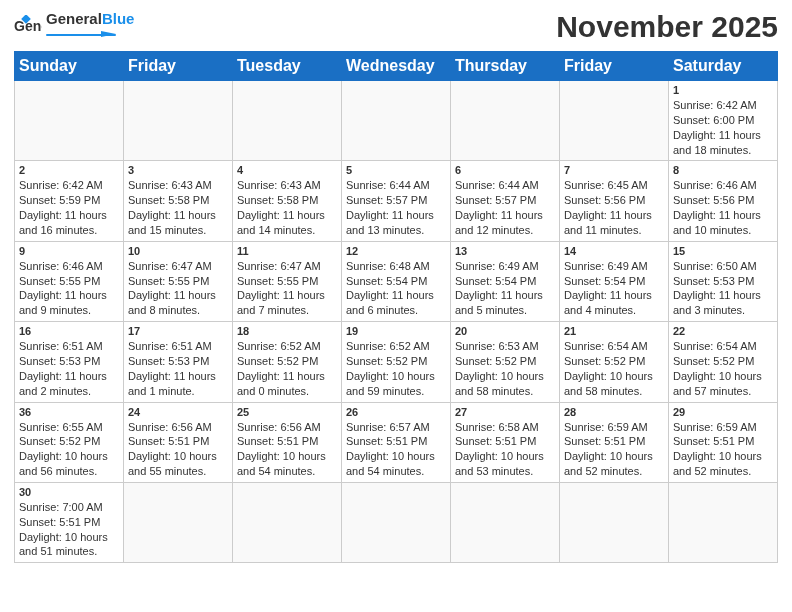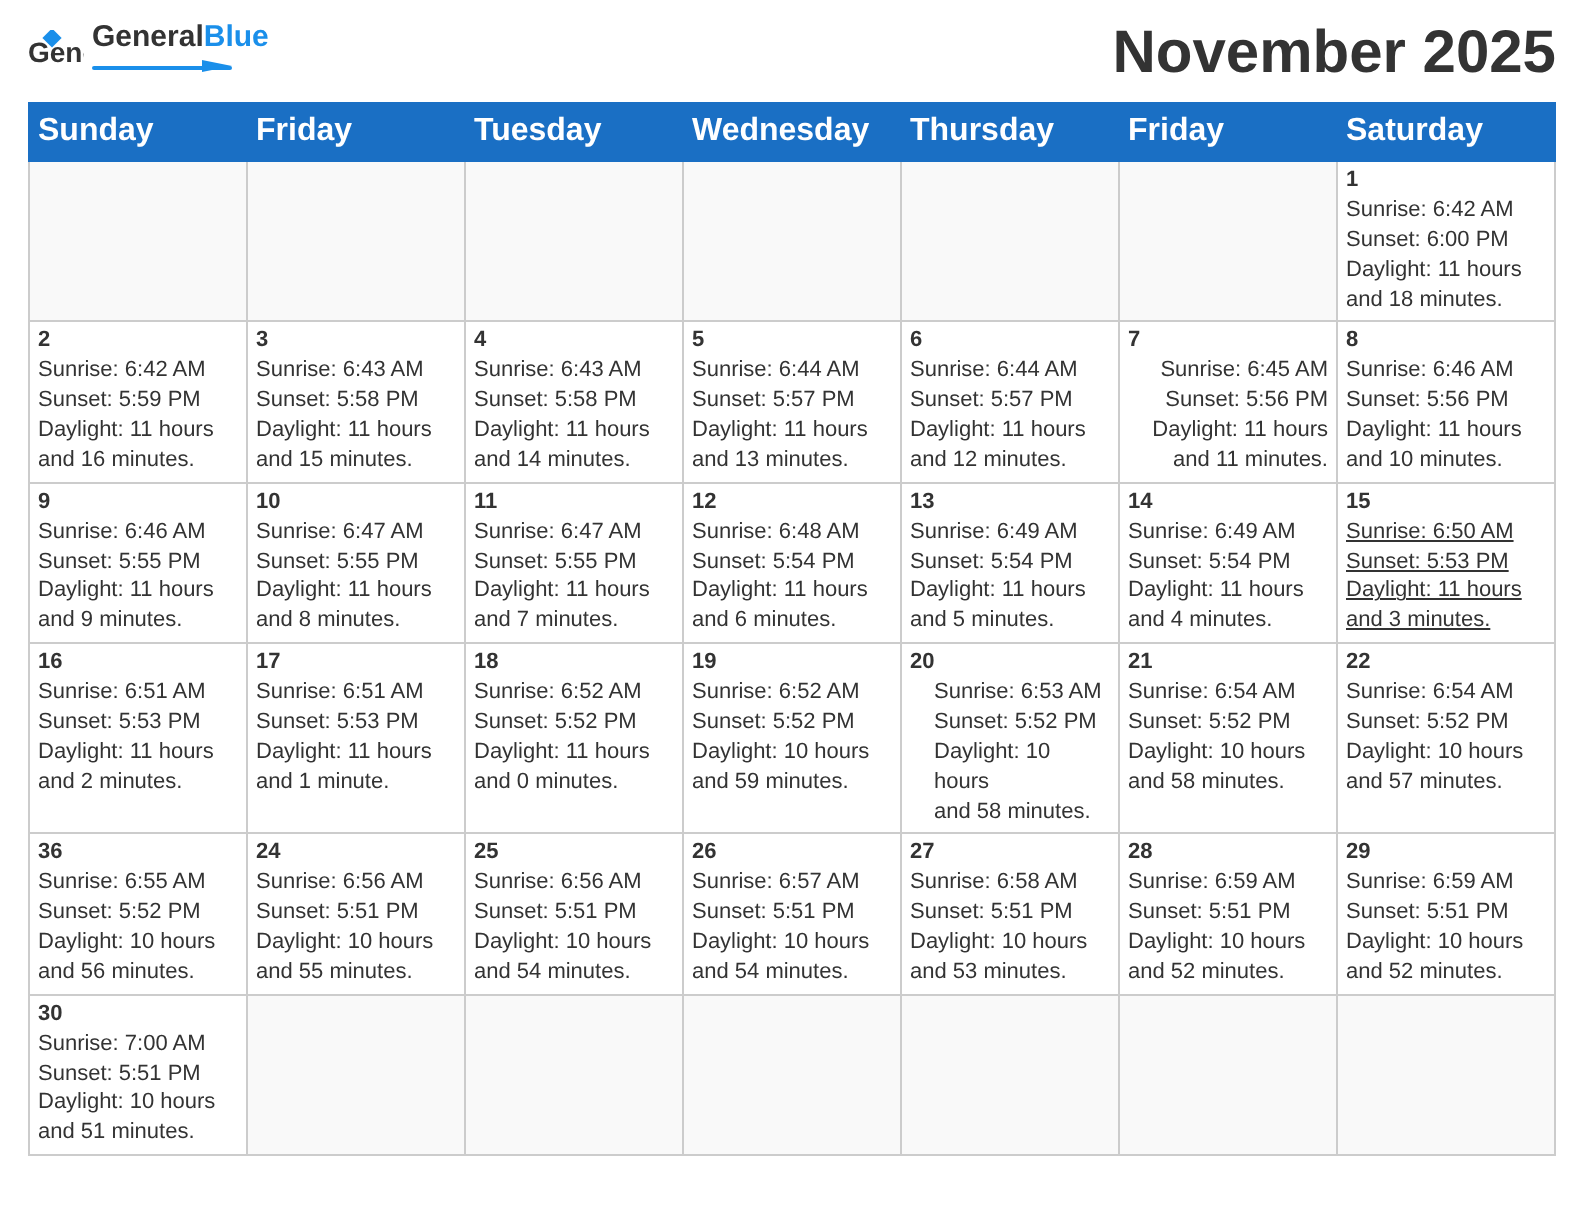--- a/index.html
+++ b/index.html
@@ -170,21 +170,21 @@
           </td>
           <td>
             <div class="day-num">6</div>
             <div class="day-info" style="white-space: pre-line;">Sunrise: 6:44 AM
 Sunset: 5:57 PM
 Daylight: 11 hours
 and 12 minutes.</div>
           </td>
           <td>
             <div class="day-num">7</div>
-            <div class="day-info" style="white-space: pre-line; text-align: right;">Sunrise: 6:45 AM
+            <div class="day-info" style="white-space: pre-line;">Sunrise: 6:45 AM
 Sunset: 5:56 PM
 Daylight: 11 hours
 and 11 minutes.</div>
           </td>
           <td>
             <div class="day-num">8</div>
             <div class="day-info" style="white-space: pre-line;">Sunrise: 6:46 AM
 Sunset: 5:56 PM
 Daylight: 11 hours
 and 10 minutes.</div>
@@ -228,21 +228,21 @@
           </td>
           <td>
             <div class="day-num">14</div>
             <div class="day-info" style="white-space: pre-line;">Sunrise: 6:49 AM
 Sunset: 5:54 PM
 Daylight: 11 hours
 and 4 minutes.</div>
           </td>
           <td>
             <div class="day-num">15</div>
-            <div class="day-info" style="white-space: pre-line; text-decoration: underline;">Sunrise: 6:50 AM
+            <div class="day-info" style="white-space: pre-line;">Sunrise: 6:50 AM
 Sunset: 5:53 PM
 Daylight: 11 hours
 and 3 minutes.</div>
           </td>
         </tr>
         <tr>
           <td>
             <div class="day-num">16</div>
             <div class="day-info" style="white-space: pre-line;">Sunrise: 6:51 AM
 Sunset: 5:53 PM
@@ -265,21 +265,21 @@
           </td>
           <td>
             <div class="day-num">19</div>
             <div class="day-info" style="white-space: pre-line;">Sunrise: 6:52 AM
 Sunset: 5:52 PM
 Daylight: 10 hours
 and 59 minutes.</div>
           </td>
           <td>
             <div class="day-num">20</div>
-            <div class="day-info" style="white-space: pre-line; margin-left: 12px;">Sunrise: 6:53 AM
+            <div class="day-info" style="white-space: pre-line;">Sunrise: 6:53 AM
 Sunset: 5:52 PM
 Daylight: 10 hours
 and 58 minutes.</div>
           </td>
           <td>
             <div class="day-num">21</div>
             <div class="day-info" style="white-space: pre-line;">Sunrise: 6:54 AM
 Sunset: 5:52 PM
 Daylight: 10 hours
 and 58 minutes.</div>

